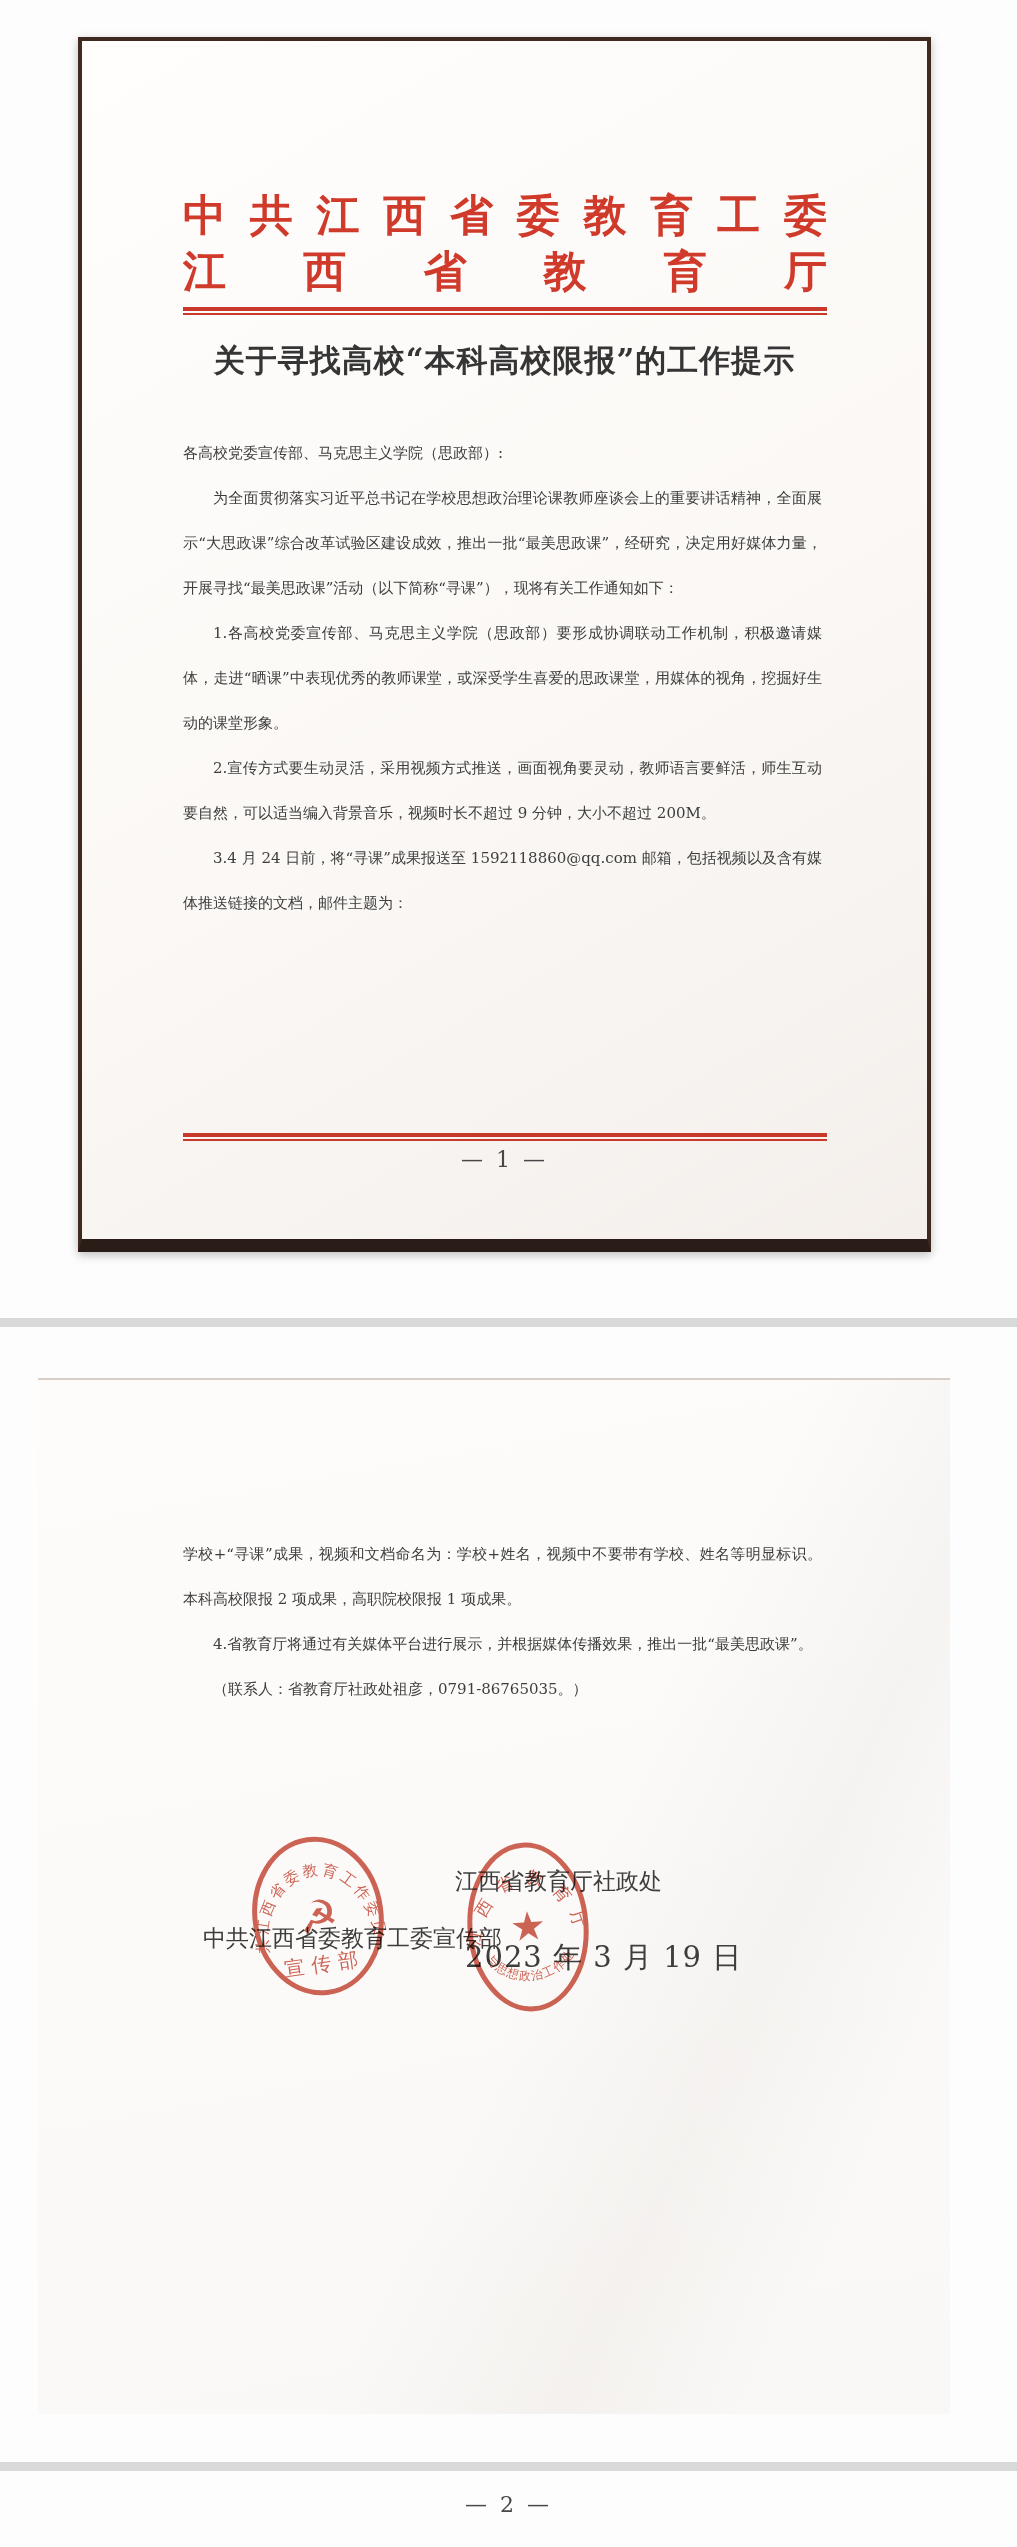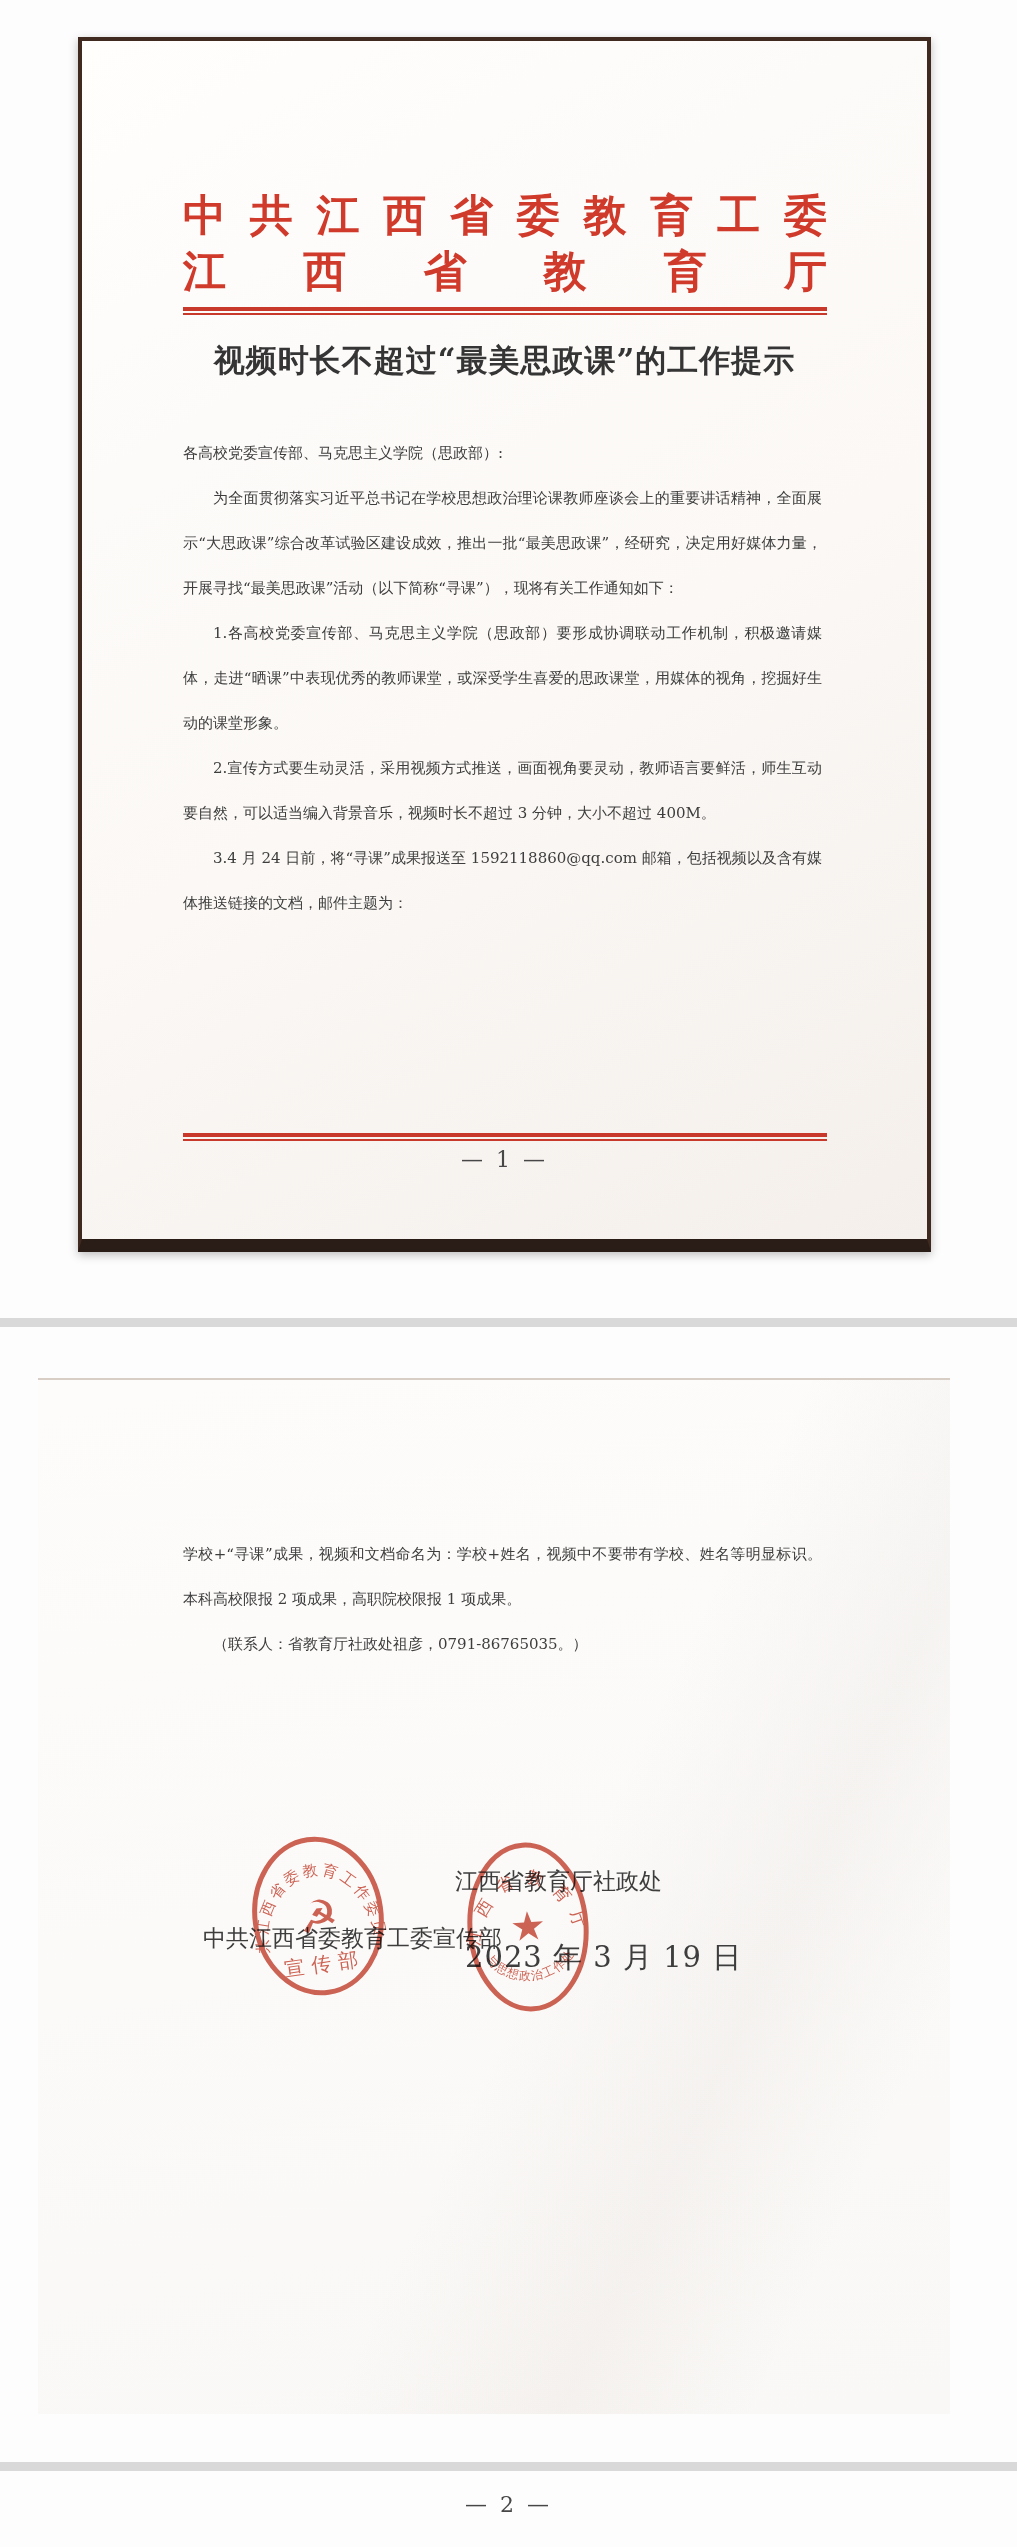--- a/index.html
+++ b/index.html
@@ -71,39 +71,40 @@
     <div class="org-line org2 char-spread">
         <span>江</span>
         <span>西</span>
         <span>省</span>
         <span>教</span>
         <span>育</span>
         <span>厅</span>
       </div>
     <div class="red-rule head-rule"></div>
 
-    <div class="doc-title">视频时长不超过“最美思政课”的工作提示</div>
+    <div class="doc-title">关于寻找高校“本科高校限报”的工作提示</div>
 
     <div class="body-text body1">
       <p class="no-indent">各高校党委宣传部、马克思主义学院（思政部）:</p>
       <p>为全面贯彻落实习近平总书记在学校思想政治理论课教师座谈会上的重要讲话精神，全面展示“大思政课”综合改革试验区建设成效，推出一批“最美思政课”，经研究，决定用好媒体力量，开展寻找“最美思政课”活动（以下简称“寻课”），现将有关工作通知如下：</p>
       <p>1.各高校党委宣传部、马克思主义学院（思政部）要形成协调联动工作机制，积极邀请媒体，走进“晒课”中表现优秀的教师课堂，或深受学生喜爱的思政课堂，用媒体的视角，挖掘好生动的课堂形象。</p>
-      <p>2.宣传方式要生动灵活，采用视频方式推送，画面视角要灵动，教师语言要鲜活，师生互动要自然，可以适当编入背景音乐，视频时长不超过 3 分钟，大小不超过 400M。</p>
+      <p>2.宣传方式要生动灵活，采用视频方式推送，画面视角要灵动，教师语言要鲜活，师生互动要自然，可以适当编入背景音乐，视频时长不超过 9 分钟，大小不超过 200M。</p>
       <p>3.4 月 24 日前，将“寻课”成果报送至 1592118860@qq.com 邮箱，包括视频以及含有媒体推送链接的文档，邮件主题为：</p>
     </div>
 
     <div class="red-rule foot-rule"></div>
     <div class="page-num pagenum1">— 1 —</div>
   </div>
 
   <div class="seam seam1"></div>
 
   <div class="page2">
     <div class="body-text body2">
       <p class="no-indent">学校+“寻课”成果，视频和文档命名为：学校+姓名，视频中不要带有学校、姓名等明显标识。本科高校限报 2 项成果，高职院校限报 1 项成果。</p>
+      <p>4.省教育厅将通过有关媒体平台进行展示，并根据媒体传播效果，推出一批“最美思政课”。</p>
       <p>（联系人：省教育厅社政处祖彦，0791-86765035。）</p>
     </div>
 
     <div class="sig sig-left">中共江西省委教育工委宣传部</div>
     <div class="sig sig-right">江西省教育厅社政处</div>
     <div class="doc-date">2023 年 3 月 19 日</div>
 
     <svg class="seal seal-left" viewBox="0 0 140 170">
       <ellipse cx="70" cy="85" rx="63" ry="77" fill="none" stroke="#c94f3e" stroke-width="5"></ellipse>
       <path id="arcL" d="M 16 112 A 54 68 0 1 1 124 112" fill="none"></path>

